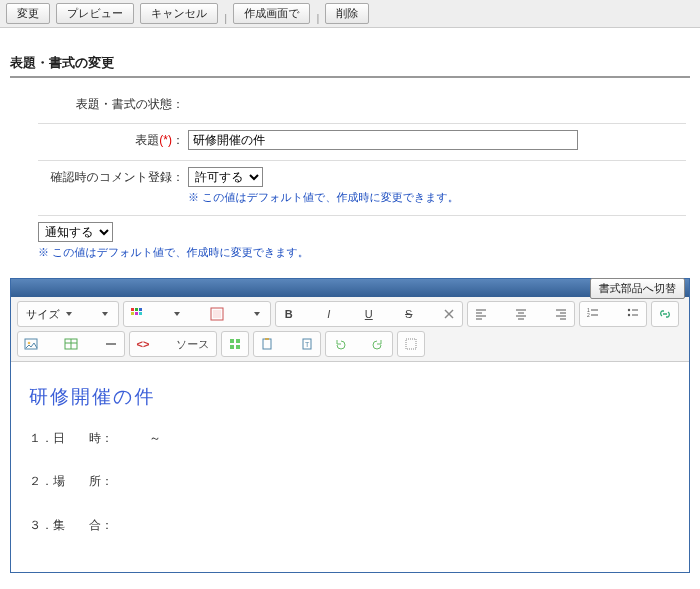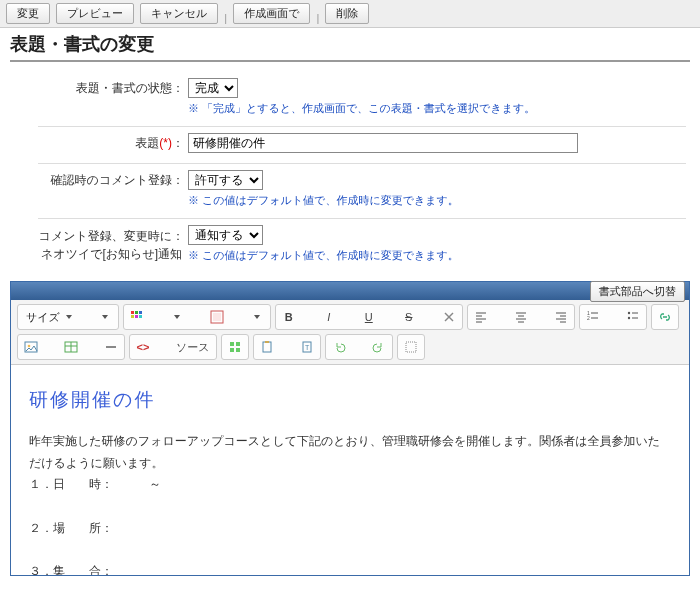--- a/index.html
+++ b/index.html
@@ -24,24 +24,24 @@
     background: linear-gradient(#fff, #e8e8e8);
     border: 1px solid #aaa;
     border-radius: 2px;
     padding: 2px 10px;
     font-size: 11px;
     cursor: pointer;
     color: #222;
   }
   .sep { color: #999; font-size: 11px; }
   .title-bar {
-    margin: 0 10px 0 10px;
+    margin: 22px 10px 0 10px;
     border-bottom: 2px solid #999;
     padding: 4px 0 4px 0;
-    font-size: 18px;
+    font-size: 13px;
     font-weight: bold;
   }
   .form-area { padding: 10px 14px 4px 14px; }
   .form-row {
     display: flex;
     align-items: flex-start;
     border-bottom: 1px solid #ddd;
     padding: 6px 0 10px 0;
     margin-left: 24px;
   }
@@ -172,26 +172,20 @@
   </div>
 
   <div class="title-bar">表題・書式の変更</div>
 
   <div class="form-area">
 
     <div class="form-row">
       <div class="form-label">
         <span>表題・書式の状態</span><span class="colon">：</span>
       </div>
-      <div class="form-field">
-        <select>
-          <option>完成</option>
-        </select>
-        <span class="hint">※ 「完成」とすると、作成画面で、この表題・書式を選択できます。</span>
-      </div>
     </div>
 
     <div class="form-row">
       <div class="form-label">
         <span>表題</span><span class="ast">(*)</span><span class="colon">：</span>
       </div>
       <div class="form-field">
         <input type="text" value="研修開催の件" style="">
       </div>
     </div>
@@ -202,24 +196,20 @@
       </div>
       <div class="form-field">
         <select>
           <option>許可する</option>
         </select>
         <span class="hint">※ この値はデフォルト値で、作成時に変更できます。</span>
       </div>
     </div>
 
     <div class="form-row" style="border-bottom:none;">
-      <div class="form-label multi">
-        <span>コメント登録、変更時に</span><span class="colon">：</span><br>
-        <span>ネオツイで[お知らせ]通知</span>
-      </div>
       <div class="form-field">
         <select>
           <option>通知する</option>
         </select>
         <span class="hint">※ この値はデフォルト値で、作成時に変更できます。</span>
       </div>
     </div>
 
   </div>
 
@@ -406,21 +396,20 @@
               <svg width="14" height="14">
                 <rect x="2" y="2" width="10" height="10" fill="none" stroke="#888" stroke-dasharray="1 1"></rect>
               </svg>
             </span>
         </span>
       </div>
     </div>
 
     <div class="editor-body">
       <h2>研修開催の件</h2>
-      <div>昨年実施した研修のフォローアップコースとして下記のとおり、管理職研修会を開催します。関係者は全員参加いただけるように願います。</div>
       <div>１．日　　時：　　　～</div><br>
       <div>２．場　　所：</div><br>
       <div>３．集　　合：</div><br>
       <br>
       
     </div>
   </div>
 
 </div>
 

